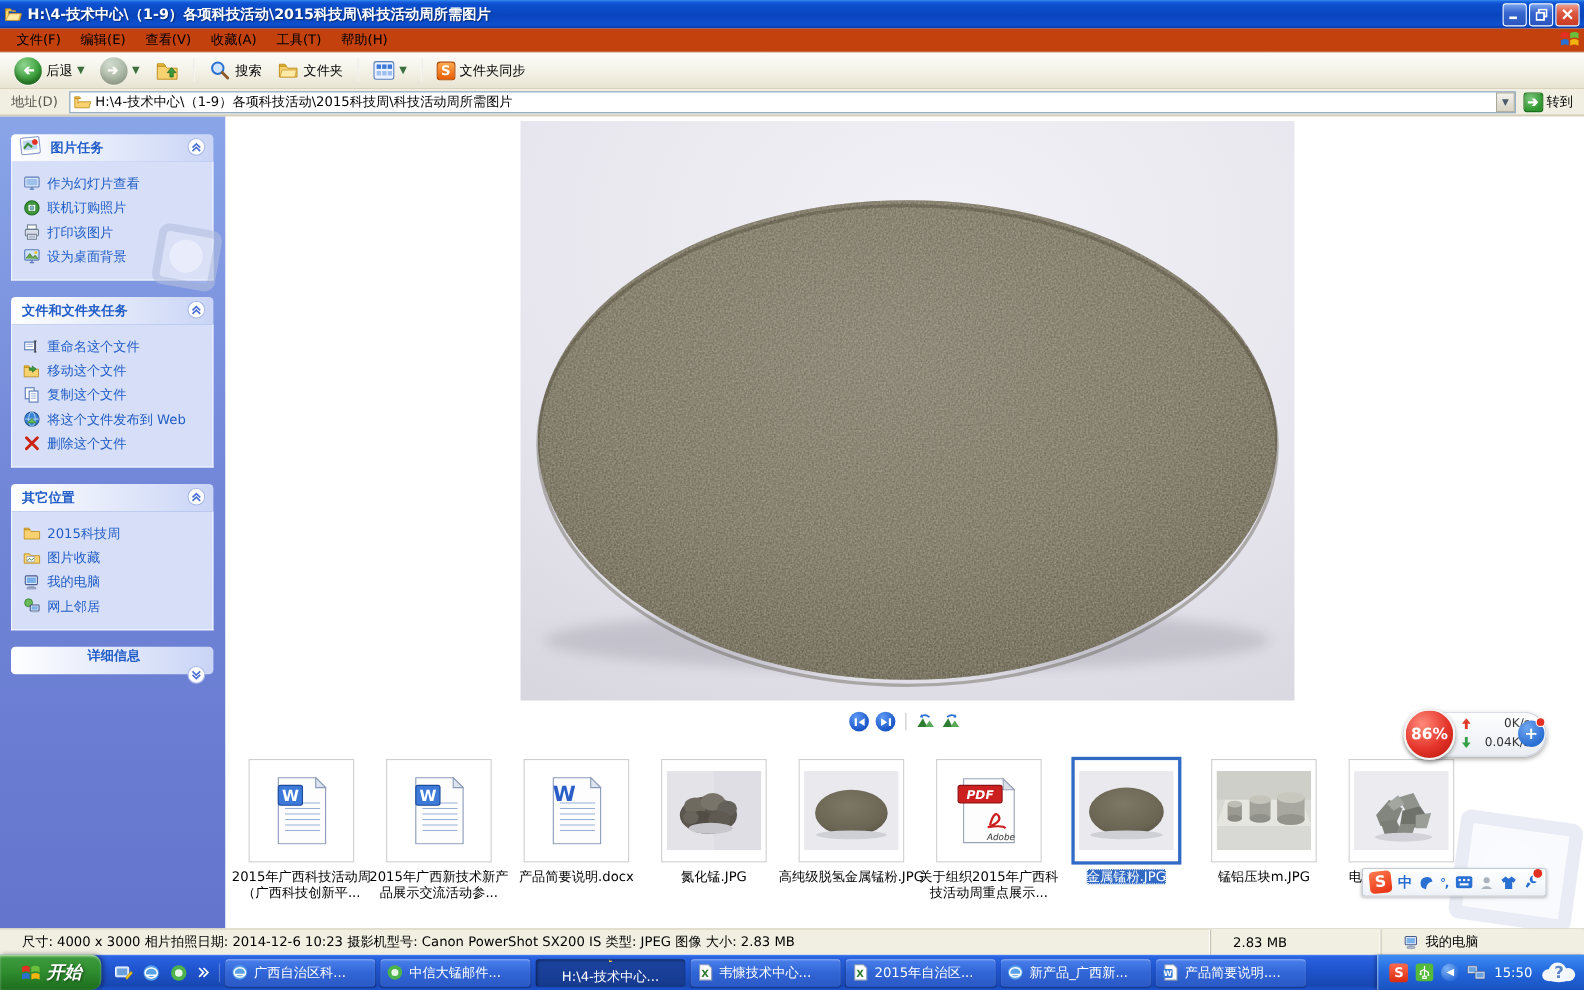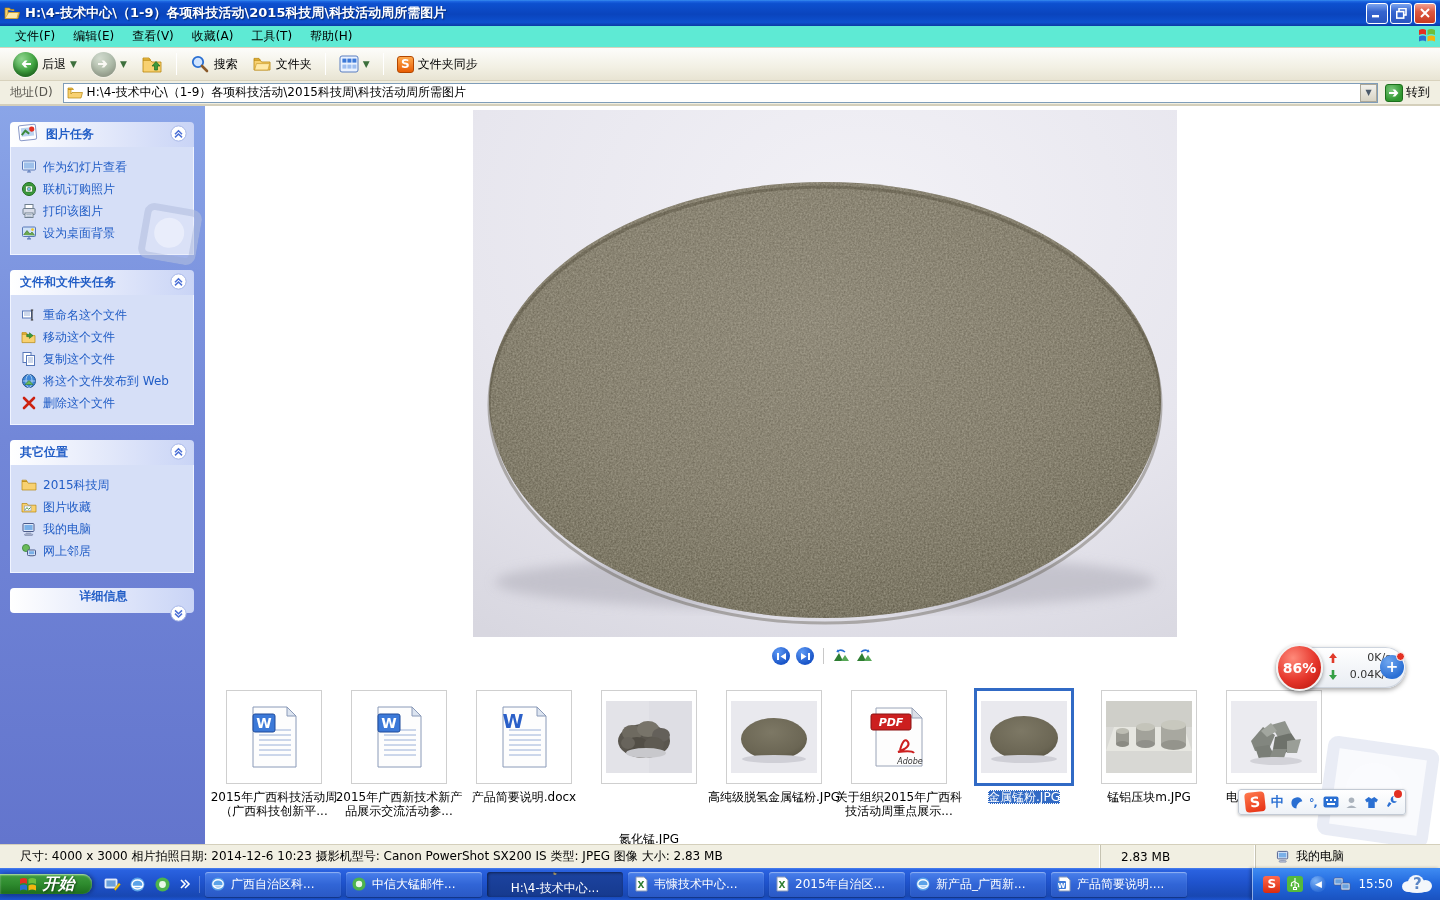--- a/index.html
+++ b/index.html
@@ -13,21 +13,21 @@
     background:linear-gradient(180deg,#388eef 0%,#1b63e0 6%,#0d50cf 14%,#0a44bd 55%,#0d50cf 86%,#0a3aa4 100%);
     display:flex;align-items:center;padding:0 4px;color:#fff;}
   .titlebar .ttl{font-weight:bold;font-size:13px;margin-left:5px;flex:1;white-space:nowrap;overflow:hidden;
     text-shadow:1px 1px 1px #052a70;}
   .winbtn{width:22px;height:21px;border-radius:3px;border:1px solid #fff;margin-left:2px;
     background:linear-gradient(180deg,#7ba4ef 0%,#3665cf 40%,#2a56c0 100%);
     display:flex;align-items:center;justify-content:center;}
   .winbtn.close{background:linear-gradient(180deg,#f3a292 0%,#dd5841 40%,#c93a20 100%);}
 
   
-  .menubar{left:0;top:26px;width:1440px;height:22px;background:#5eead4;border-bottom:1px solid #d8d2bd;
+  .menubar{left:0;top:26px;width:1440px;height:22px;background:#c2410c;border-bottom:1px solid #d8d2bd;
     display:flex;align-items:center;padding-left:6px;color:#000;}
   .menubar span.mi{padding:2px 9px;}
   .menubar .mflag{margin-left:auto;margin-right:3px;}
 
   
   .toolbar{left:0;top:48px;width:1440px;height:33px;
     background:linear-gradient(180deg,#fdfdfb 0%,#f2f0e4 60%,#e8e4d3 100%);
     border-bottom:1px solid #d8d2bd;display:flex;align-items:center;padding-left:8px;gap:4px;color:#000;}
   .tbt{display:flex;align-items:center;gap:4px;padding:2px 5px;border-radius:3px;}
   .navc{width:25px;height:25px;border-radius:50%;
@@ -87,21 +87,21 @@
   .stcell{padding:0 20px;height:100%;display:flex;align-items:center;white-space:nowrap;}
   .stcell+.stcell{border-left:1px solid #c6c3b2;box-shadow:-1px 0 0 #fff;}
   .st1{flex:1;overflow:hidden;}
   .st2{width:155px;}
   .st3{width:185px;gap:5px;}
 
   
   .taskbar{left:0;top:868px;width:1440px;height:32px;
     background:linear-gradient(180deg,#4a81f0 0%,#2a62e0 6%,#1f53cd 45%,#1847b2 88%,#1c54d0 100%);
     display:flex;align-items:center;}
-  .startbtn{height:20px;width:92px;border-radius:0 9px 9px 0;
+  .startbtn{height:32px;width:92px;border-radius:0 9px 9px 0;
     background:linear-gradient(180deg,#6cbf5e 0%,#3c993c 10%,#2e8b2e 50%,#1f701f 95%);
     box-shadow:inset 0 1px 2px rgba(255,255,255,.5),2px 0 4px rgba(0,0,0,.35);
     display:flex;align-items:center;justify-content:center;gap:5px;color:#fff;font-weight:bold;
     font-style:italic;font-size:16px;text-shadow:1px 1px 2px #1a4a1a;}
   .qlaunch{display:flex;align-items:center;gap:8px;padding:0 8px 0 12px;border-right:1px solid rgba(255,255,255,.25);}
   .tkbtn{width:136px;height:25px;margin-left:5px;border-radius:3px;padding:0 5px;
     background:linear-gradient(180deg,#4a80ec 0%,#3165d6 50%,#2a59c5 100%);
     box-shadow:inset 0 1px 1px rgba(255,255,255,.4),0 1px 1px rgba(0,0,0,.3);
     display:flex;align-items:center;gap:5px;color:#fff;white-space:nowrap;overflow:hidden;}
   .tkbtn.active{background:linear-gradient(180deg,#1c43a0 0%,#163a8e 100%);
@@ -579,21 +579,21 @@
       <ellipse cx="38" cy="40" rx="26" ry="17" fill="#5a564e"></ellipse>
       <ellipse cx="26" cy="32" rx="10" ry="8" fill="#6e6a60"></ellipse>
         <ellipse cx="42" cy="28" rx="11" ry="8" fill="#78746a"></ellipse>
       <ellipse cx="55" cy="34" rx="9" ry="7" fill="#64605a"></ellipse>
         <ellipse cx="31" cy="44" rx="11" ry="8" fill="#524e46"></ellipse>
       <ellipse cx="48" cy="44" rx="10" ry="8" fill="#5e5a52"></ellipse>
         <ellipse cx="22" cy="42" rx="7" ry="6" fill="#68645c"></ellipse>
       <ellipse cx="40" cy="52" rx="20" ry="5" fill="#c8c8cc"></ellipse>
     </svg>
   </div>
-  <div class="abs cap" style="left:583px;margin-top:42px;"><span class="capin">氮化锰.JPG</span></div>
+  <div class="abs cap" style="left:583px;"><span class="capin">氮化锰.JPG</span></div>
 
   <div class="abs thumb-frame" style="left:726px;">
     <svg width="86" height="72" viewBox="0 0 86 72">
       <defs>
           <radialGradient id="p5" cx="46%" cy="34%" r="75%">
             <stop offset="0%" stop-color="#7d7865"></stop>
             <stop offset="70%" stop-color="#6b6654"></stop>
             <stop offset="100%" stop-color="#555140"></stop>
           </radialGradient>
         </defs>

